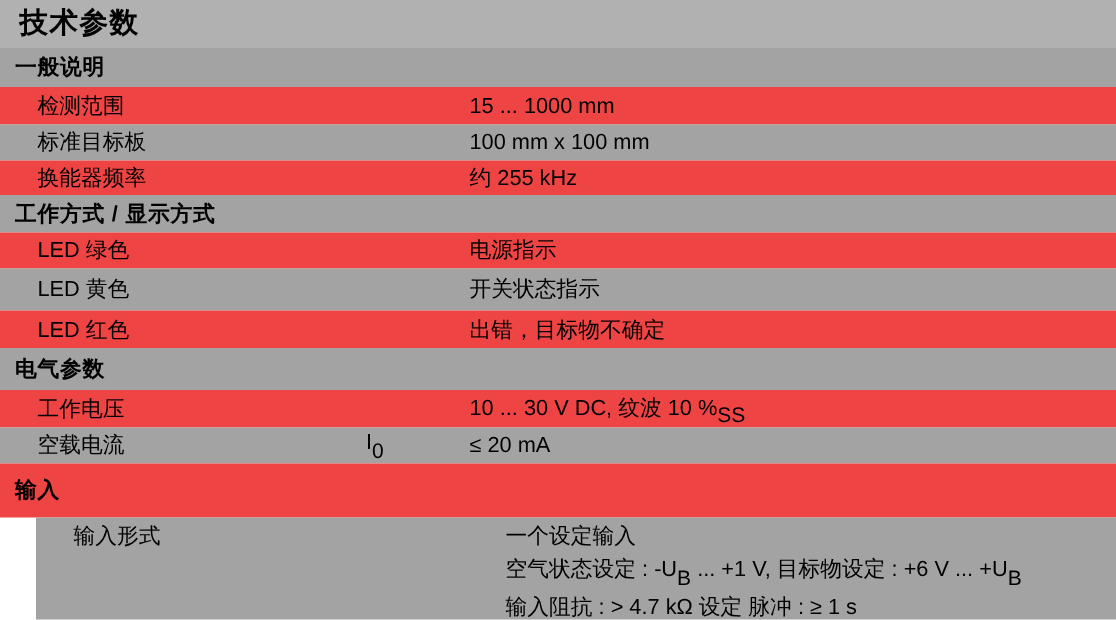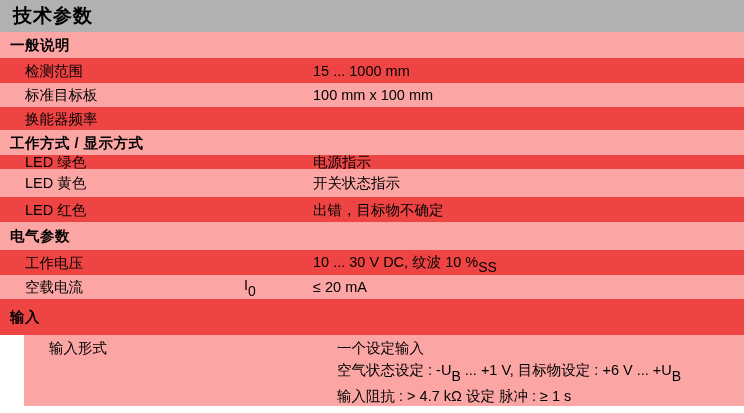--- a/index.html
+++ b/index.html
@@ -25,21 +25,21 @@
     font-weight: bold;
     letter-spacing: 1px;
   }
 
   .band {
     position: relative;
     width: 744px;
     overflow: hidden;
   }
   .band.gray { background: #ef4444; }
-  .band.white { background: #fca5a5; }
+  .band.white { background: #a3a3a3; }
 
   .heading {
     position: absolute;
     left: 10px; top: 0;
     font-size: 14.5px;
     font-weight: bold;
     letter-spacing: 0.5px;
     white-space: nowrap;
   }
   .center-line .heading { top: 50%; transform: translateY(-50%); }
@@ -104,25 +104,26 @@
       <div class="band gray" style="height: 25px;">
         <span class="label">检测范围</span>
         <span class="value"><span class="t">15 ... 1000 mm</span></span>
       </div>
       <div class="band white" style="height: 24px;">
         <span class="label">标准目标板</span>
         <span class="value"><span class="t">100 mm x 100 mm</span></span>
       </div>
       <div class="band gray" style="height: 23px;">
         <span class="label">换能器频率</span>
+        <span class="value"><span class="t">约 255 kHz</span></span>
       </div>
       <div class="band white center-line" style="height: 25px;">
         <span class="heading">工作方式 / 显示方式</span>
       </div>
-      <div class="band gray" style="height: 14px;">
+      <div class="band gray" style="height: 24px;">
         <span class="label">LED 绿色</span>
         <span class="value"><span class="t">电源指示</span></span>
       </div>
       <div class="band white" style="height: 28px;">
         <span class="label">LED 黄色</span>
         <span class="value"><span class="t">开关状态指示</span></span>
       </div>
       <div class="band gray" style="height: 25px;">
         <span class="label">LED 红色</span>
         <span class="value"><span class="t">出错，目标物不确定</span></span>

